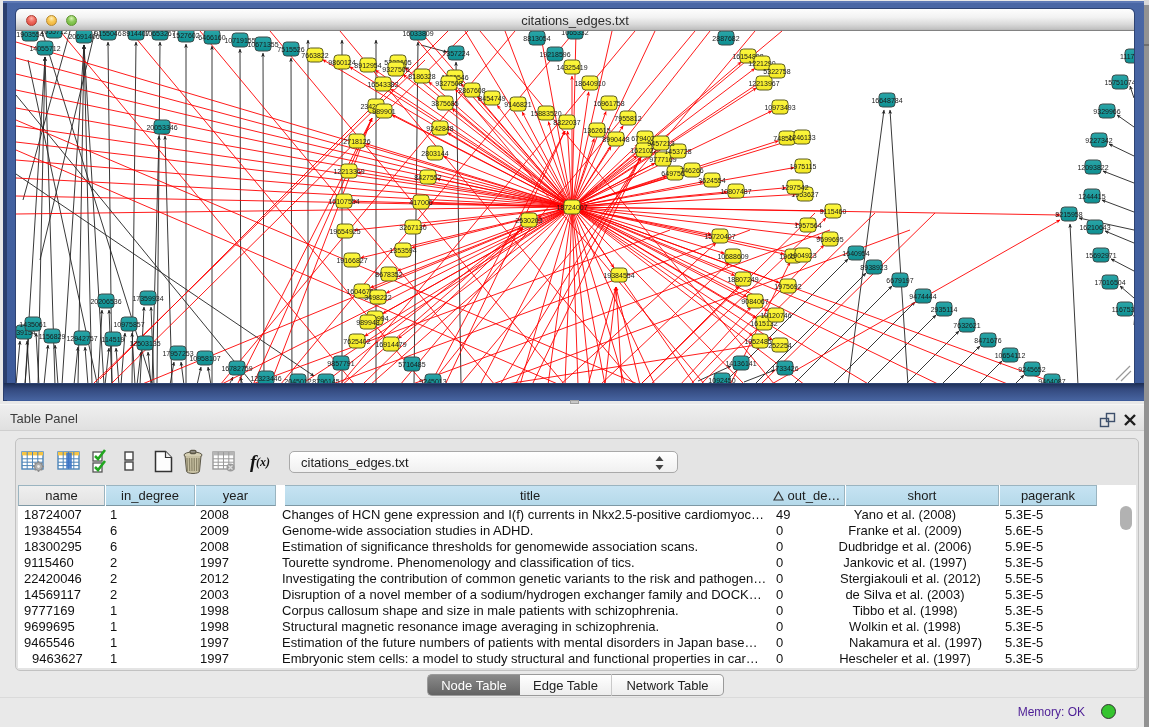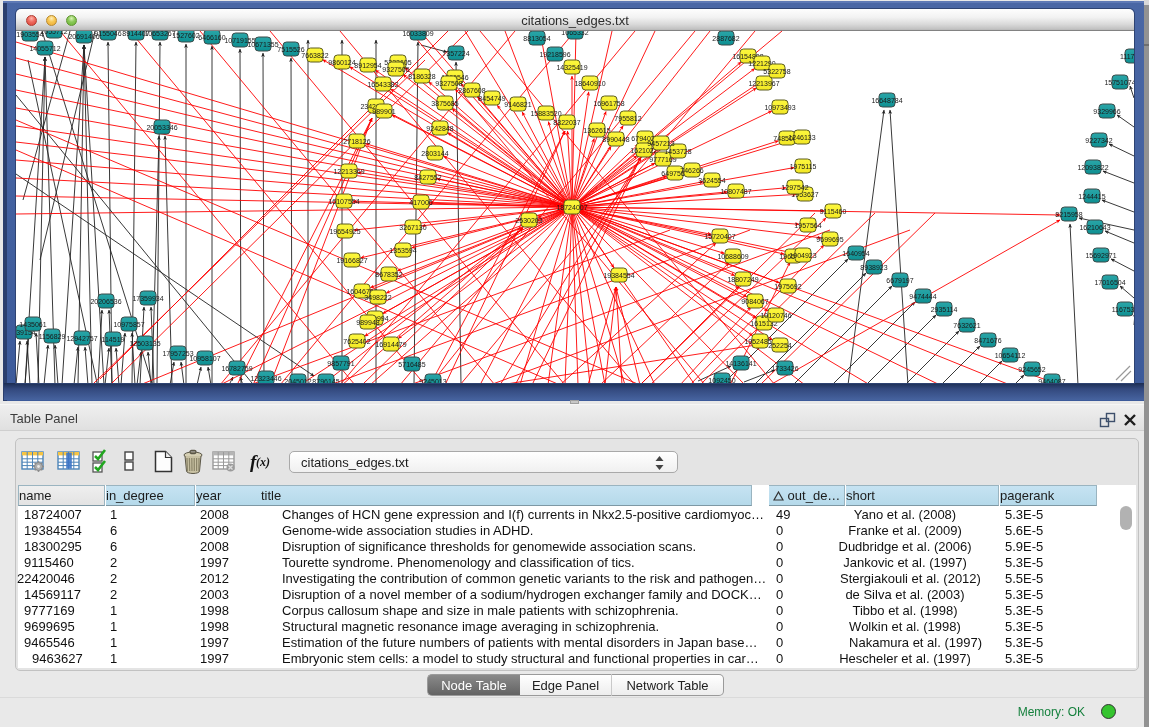--- a/index.html
+++ b/index.html
@@ -13,30 +13,30 @@
 #lt1{left:10px;background:radial-gradient(circle at 50% 28%,#ffb3aa 0%,#ee6a5f 45%,#da4437 100%);border:1px solid #b03c31}
 #lt2{left:30px;background:radial-gradient(circle at 50% 28%,#ffeeba 0%,#f7c64f 45%,#eba93a 100%);border:1px solid #b98a2c}
 #lt3{left:50px;background:radial-gradient(circle at 50% 28%,#d8f3b5 0%,#8ac857 45%,#69b535 100%);border:1px solid #5f9431}
 #tpbar{position:absolute;left:0;top:404px;width:1144px;height:27px;background:linear-gradient(180deg,#efefef,#e0e0e0);border-top:1px solid #f6f6f6;border-bottom:1px solid #cfcfcf}
 #tpbar .lbl{position:absolute;left:10px;top:6px;font-size:13px;color:#3c3c3c}
 #panelbg{position:absolute;left:0;top:431px;width:1144px;height:296px;background:#e9e9e9}
 #cont{position:absolute;left:15px;top:438px;width:1124px;height:233px;border:1px solid #c2c2c2;border-radius:5px;background:#e4e4e4}
 #combo{position:absolute;left:289px;top:451px;width:389px;height:22px;border:1px solid #a9a9a9;border-radius:5px;background:linear-gradient(180deg,#ffffff,#f0f0f0);font-size:13px;color:#1c1c1c}
 #combo span{position:absolute;left:11px;top:3px}
 #tablewrap{position:absolute;left:18px;top:485px;width:1118px;height:183px;background:#fff}
-.hcell{position:absolute;top:485px;height:21px;background:linear-gradient(180deg,#c6e3f2,#b5d9ea);border-right:1px solid #9ab4c0;border-top:1px solid #9ab4c0;border-bottom:1px solid #7e98a4;font-size:13px;color:#1c1c1c;text-align:left;line-height:20px;overflow:hidden}
+.hcell{position:absolute;top:485px;height:21px;background:linear-gradient(180deg,#c6e3f2,#b5d9ea);border-right:1px solid #9ab4c0;border-top:1px solid #9ab4c0;border-bottom:1px solid #7e98a4;font-size:13px;color:#1c1c1c;text-align:center;line-height:20px;overflow:hidden}
 .trow{position:absolute;height:16px;font-size:13px;color:#111;white-space:nowrap}
 .trow span{position:absolute;top:0;line-height:16px}
 #tabs{position:absolute;left:427px;top:674px;height:22px;font-size:13px}
 .tab{position:absolute;top:0;height:22px;line-height:21px;text-align:center;border-top:1px solid #9a9a9a;border-bottom:1px solid #9a9a9a}
 #tab1{left:0;width:93px;background:linear-gradient(180deg,#8a8a8a,#636363);color:#fff;border-left:1px solid #9a9a9a;border-radius:5px 0 0 5px}
 #tab2{left:93px;width:91px;background:linear-gradient(180deg,#ffffff,#ededed);color:#222}
 #tab3{left:184px;width:113px;background:linear-gradient(180deg,#ffffff,#ededed);color:#222;border-right:1px solid #9a9a9a;border-radius:0 5px 5px 0;border-left:1px solid #c9c9c9}
 #statusline{position:absolute;left:0;top:697px;width:1144px;height:1px;background:#dadada}
-#mem{position:absolute;right:64px;top:705px;font-size:12px;color:#15803d}
+#mem{position:absolute;right:64px;top:705px;font-size:12px;color:#4c1d95}
 #memdot{position:absolute;left:1101px;top:704px;width:15px;height:15px;border-radius:50%;background:#35c42f;border:1.5px solid #333}
 #rightstrip{position:absolute;right:0;top:0;width:5px;height:727px;background:#929292}
 #rightstrip .c{position:absolute;top:0;left:0;width:100%;height:5px;background:#d9d9d9}
 #rightstrip .l{position:absolute;top:44px;left:0;width:100%;height:2px;background:#6f6f6f}
 #grip{position:absolute;left:570px;top:400px;width:9px;height:4px;background:#c7c7c7;border:1px solid #9f9f9f}
 .pico{position:absolute;top:412px}
 </style></head><body>
 <div id="blue">
     <div class="dk"></div>
     <div class="tp"></div>
@@ -963,21 +963,21 @@
     <span>citations_edges.txt</span>
 <svg style="position:absolute;right:12px;top:3px" width="11" height="16">
       <path d="M5.5,1 L9.5,6 L1.5,6 z" fill="#444"></path>
       <path d="M5.5,15 L9.5,10 L1.5,10 z" fill="#444"></path>
     </svg>
 </div>
 <div id="tablewrap"></div>
 <div class="hcell" style="left:18px;width:87px;background:linear-gradient(180deg,#efefef,#e3e3e3);border-left:1px solid #9ab4c0">name</div>
 <div class="hcell" style="left:106px;width:89px">in_degree</div>
 <div class="hcell" style="left:196px;width:80px">year</div>
-<div class="hcell" style="left:261px;width:491px">title</div>
+<div class="hcell" style="left:285px;width:491px">title</div>
 <div class="hcell" style="left:769px;width:76px;text-align:left;padding-left:4px"><svg width="11" height="10" style="vertical-align:-1px">
       <path d="M5.5,1 L10,9 L1,9 z" fill="none" stroke="#333" stroke-width="1.2"></path>
     </svg> out_de…</div>
 <div class="hcell" style="left:846px;width:153px">short</div>
 <div class="hcell" style="left:1000px;width:97px">pagerank</div>
 <div class="trow" style="top:507px">
 <span style="left:24px">18724007</span>
 <span style="left:110px">1</span>
 <span style="left:200px">2008</span>
 <span style="left:282px">Changes of HCN gene expression and I(f) currents in Nkx2.5-positive cardiomyoc…</span>
@@ -991,36 +991,36 @@
 <span style="left:200px">2009</span>
 <span style="left:282px">Genome-wide association studies in ADHD.</span>
 <span style="left:776px">0</span>
 <span style="left:828px;width:154px;text-align:center">Franke et al. (2009)</span>
 <span style="left:1005px">5.6E-5</span>
 </div>
 <div class="trow" style="top:539px">
 <span style="left:24px">18300295</span>
 <span style="left:110px">6</span>
 <span style="left:200px">2008</span>
-<span style="left:282px">Disruption of significance thresholds for genomewide association scans.</span>
+<span style="left:282px">Estimation of significance thresholds for genomewide association scans.</span>
 <span style="left:776px">0</span>
 <span style="left:828px;width:154px;text-align:center">Dudbridge et al. (2006)</span>
 <span style="left:1005px">5.9E-5</span>
 </div>
 <div class="trow" style="top:555px">
 <span style="left:24px">9115460</span>
 <span style="left:110px">2</span>
 <span style="left:200px">1997</span>
 <span style="left:282px">Tourette syndrome. Phenomenology and classification of tics.</span>
 <span style="left:776px">0</span>
 <span style="left:828px;width:154px;text-align:center">Jankovic et al. (1997)</span>
 <span style="left:1005px">5.3E-5</span>
 </div>
 <div class="trow" style="top:571px">
-<span style="left:17px">22420046</span>
+<span style="left:24px">22420046</span>
 <span style="left:110px">2</span>
 <span style="left:200px">2012</span>
 <span style="left:282px">Investigating the contribution of common genetic variants to the risk and pathogen…</span>
 <span style="left:776px">0</span>
 <span style="left:840px;width:154px;">Stergiakouli et al. (2012)</span>
 <span style="left:1005px">5.5E-5</span>
 </div>
 <div class="trow" style="top:587px">
 <span style="left:24px">14569117</span>
 <span style="left:110px">2</span>
@@ -1062,21 +1062,21 @@
 <span style="left:110px">1</span>
 <span style="left:200px">1997</span>
 <span style="left:282px">Embryonic stem cells: a model to study structural and functional properties in car…</span>
 <span style="left:776px">0</span>
 <span style="left:828px;width:154px;text-align:center">Hescheler et al. (1997)</span>
 <span style="left:1005px">5.3E-5</span>
 </div>
 <div style="position:absolute;left:1120px;top:506px;width:12px;height:24px;border-radius:6px;background:#b2b2b2"></div>
 <div id="tabs">
   <div class="tab" id="tab1">Node Table</div>
-  <div class="tab" id="tab2">Edge Panel</div>
+  <div class="tab" id="tab2">Edge Table</div>
   <div class="tab" id="tab3">Network Table</div>
 </div>
 <div id="statusline"></div>
 <div id="mem">Memory: OK</div>
 <div id="memdot"></div>
 <div id="rightstrip">
     <div class="c"></div>
     <div class="l"></div>
   </div>
 

